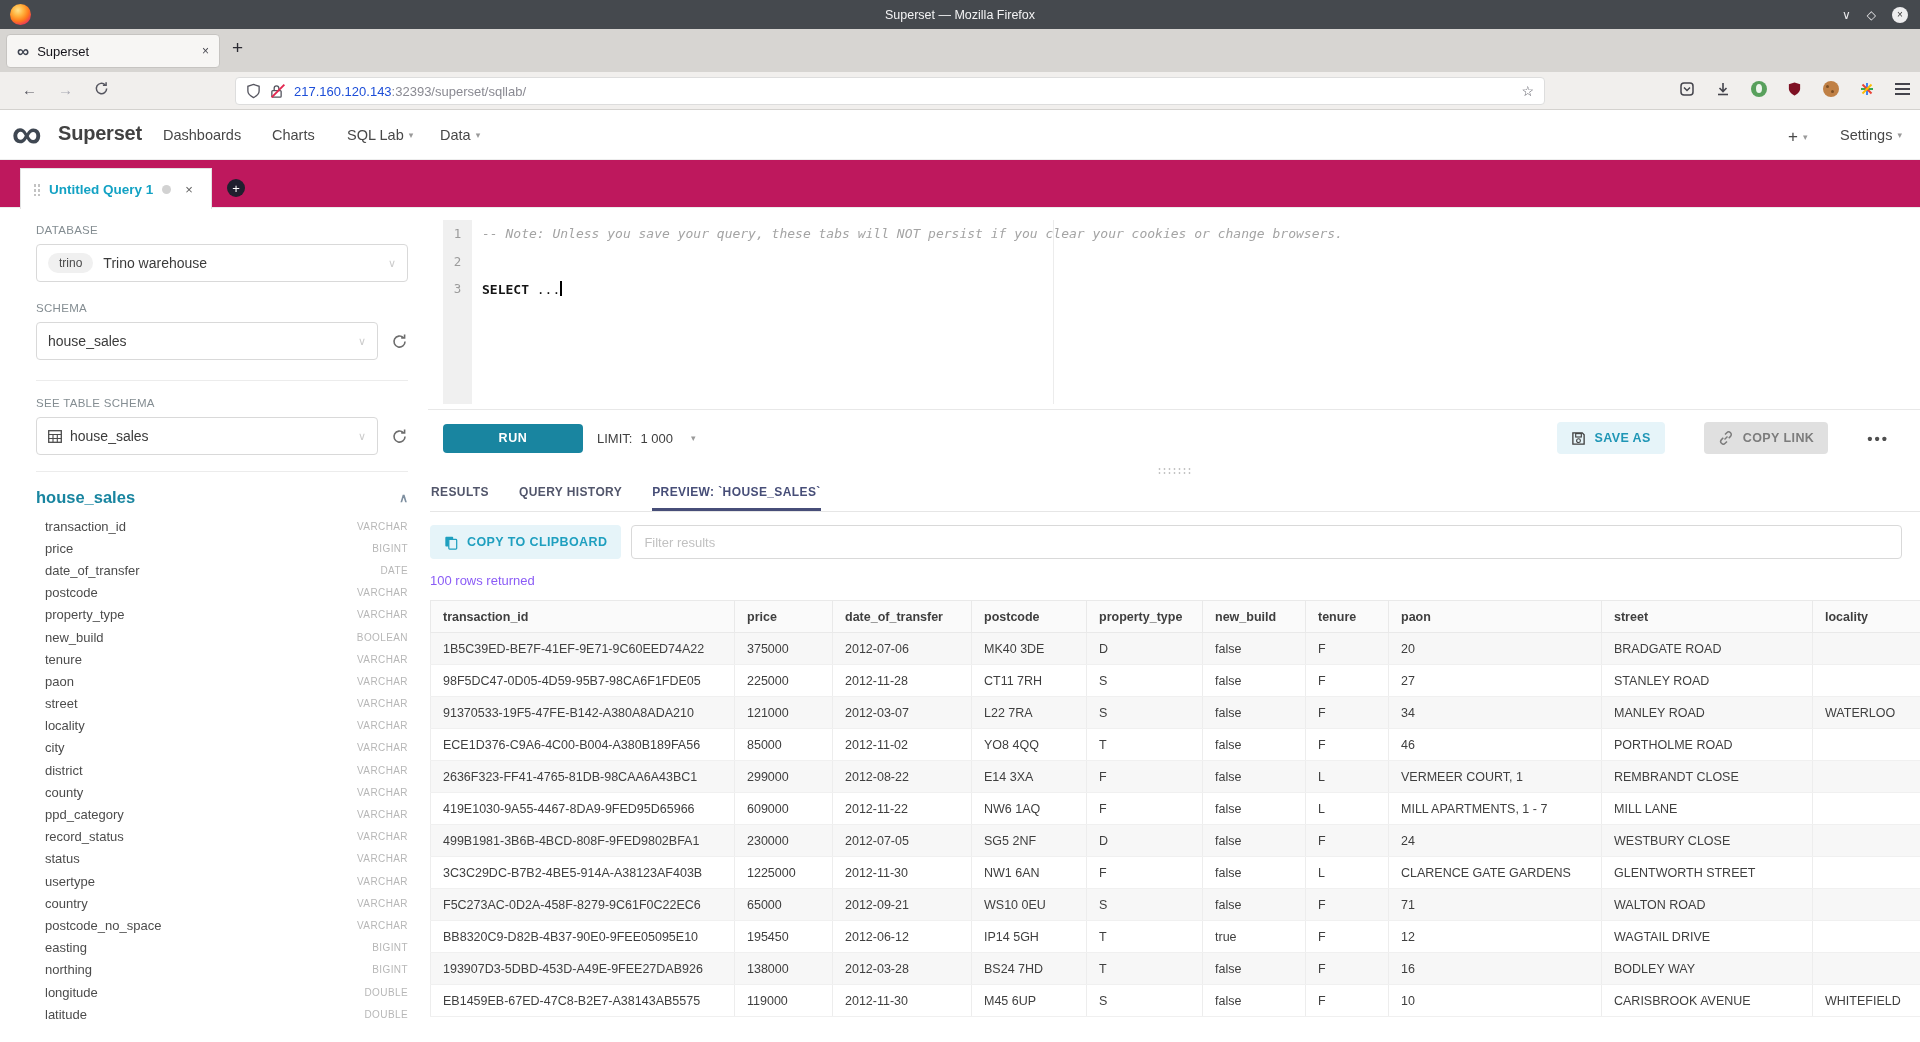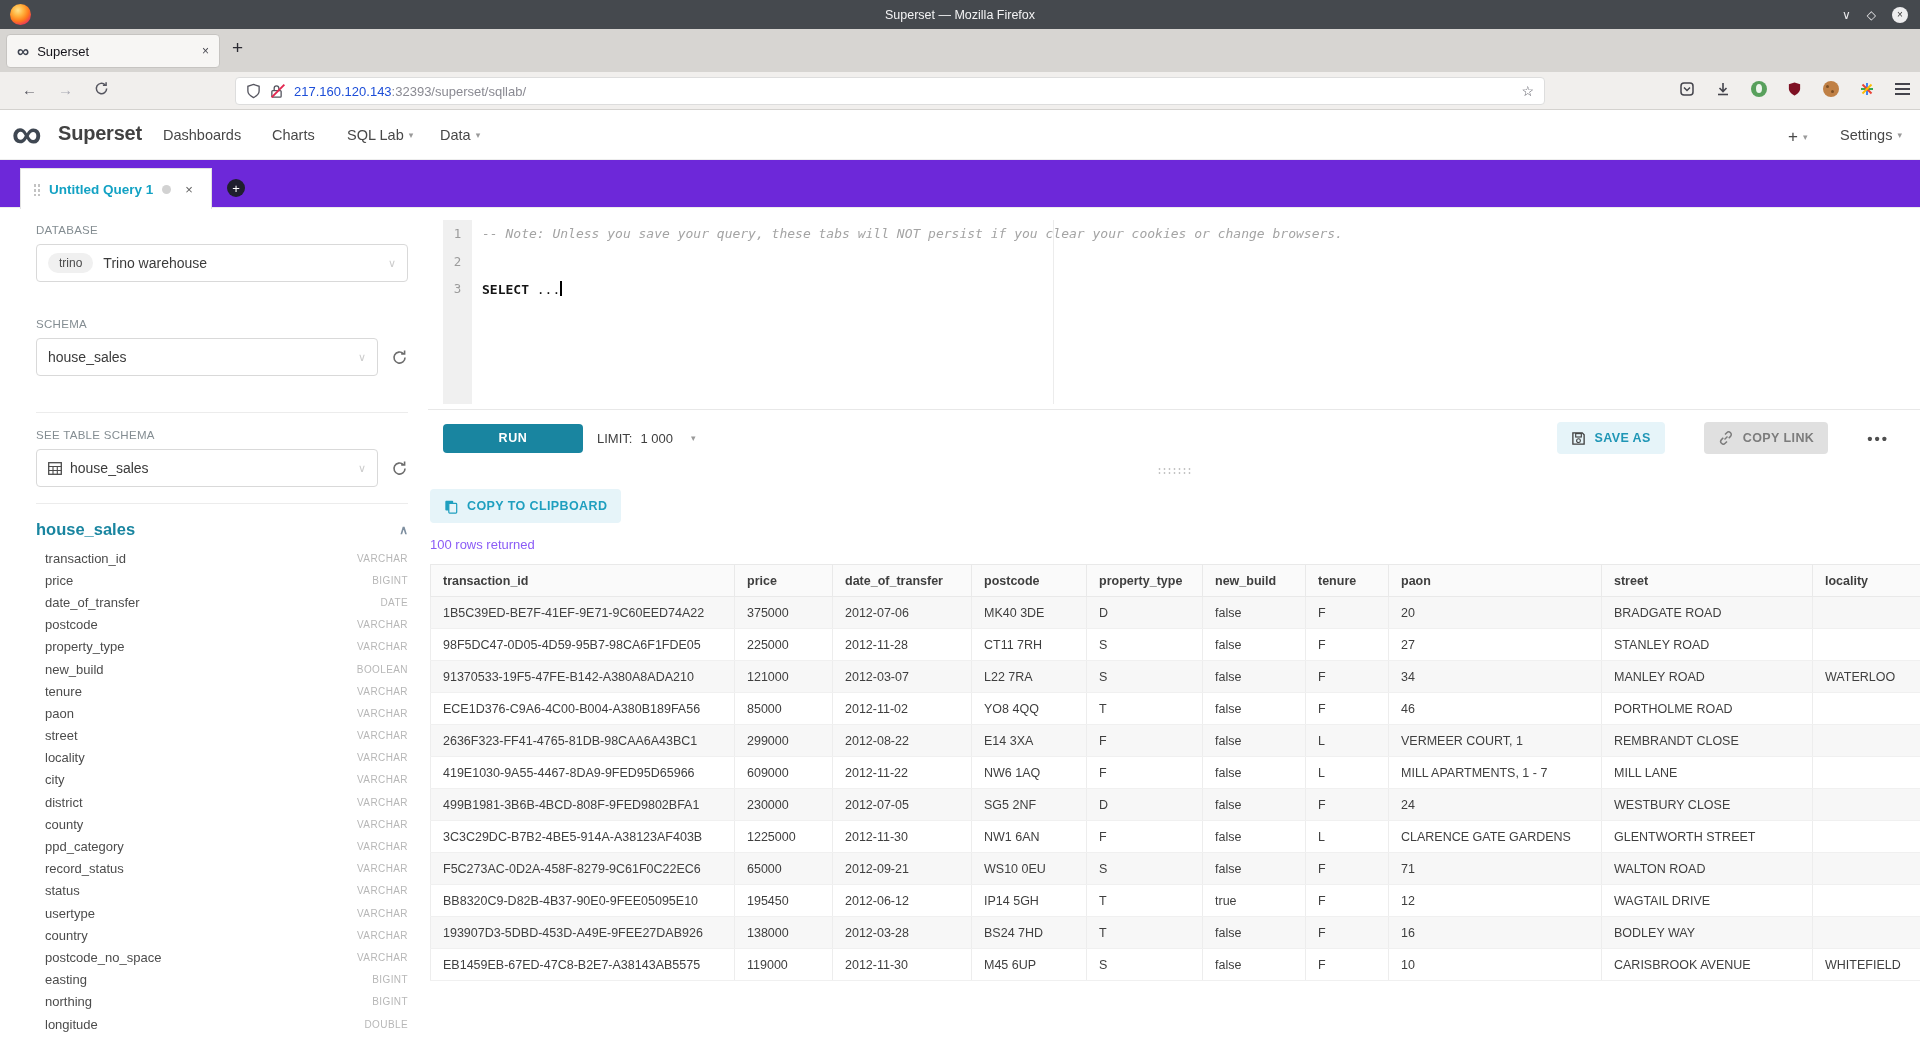--- a/index.html
+++ b/index.html
@@ -47,36 +47,36 @@
 
   
   #ssnav { position:absolute; left:0; top:110px; width:1920px; height:50px; background:#fff;
     border-bottom:1px solid #ededed; }
   #ss-logo { position:absolute; left:12px; top:0px; font-size:42px; font-weight:bold; color:#3f4752; line-height:48px; }
   #ss-brand { position:absolute; left:58px; top:12px; font-size:20px; font-weight:bold; color:#424242; letter-spacing:-0.2px; }
   .ssnav-item { position:absolute; top:17px; font-size:14.5px; color:#484848; cursor:pointer;text-align:center; }
   .caret { font-size:9px; color:#9a9a9a; margin-left:5px; vertical-align:2px; }
 
   
-  #qtabbar { position:absolute; left:0; top:160px; width:1920px; height:48px; background:#6d28d9;
+  #qtabbar { position:absolute; left:0; top:160px; width:1920px; height:48px; background:#be185d;
     border-bottom:1px solid #ececec; }
   #qtab { position:absolute; left:20px; top:8px; width:192px; height:41px; background:#fff;
     border:1px solid #e2e2e2; border-bottom:none; display:flex; align-items:center; padding:0 12px; z-index:2; }
   .dragdots { width:7px; height:13px; margin-right:9px;
     background-image:radial-gradient(#c3c3c3 1.1px, transparent 1.2px); background-size:4px 5px; }
   #qtab .lbl { font-size:13.5px; color:#13a2c4; font-weight:bold; }
   #qtab .dot { width:9px; height:9px; border-radius:50%; background:#d2d2d2; margin-left:9px; }
   #qtab .x { margin-left:14px; color:#5f5f5f; font-size:13px; cursor:pointer; }
   #addqtab { position:absolute; left:227px; top:19px; width:18px; height:18px; border-radius:50%;
     background:#1f1f2e; color:#fff; font-size:13px; display:flex; align-items:center; justify-content:center; cursor:pointer; }
 
   
   #sidebar { position:absolute; left:0; top:208px; width:428px; bottom:0; background:#fff; padding:16px 20px 0 36px; overflow:hidden; }
   .field-label { font-size:11.5px; color:#848d92; letter-spacing:0.3px; margin-bottom:8px; }
-  .sel-row { display:flex; align-items:center; margin-bottom:36px; }
+  .sel-row { display:flex; align-items:center; margin-bottom:20px; }
   .sel { flex:1; height:38px; border:1px solid #d9d9d9; border-radius:4px; background:#fff;
     display:flex; align-items:center; padding:0 11px; cursor:pointer; }
   .sel .chev { margin-left:auto; color:#ccc; font-size:11px; }
   .pill { background:#f0f0f0; border-radius:11px; padding:3px 11px; font-size:12px; color:#4c4c4c; margin-right:10px; }
   .sel .val { font-size:14px; color:#3b3b3b; }
   .refresh { margin-left:13px; cursor:pointer; display:flex; }
   .divider { height:1px; background:#ececec; margin:0 0 16px 0; }
   #tbl-head-row { display:flex; align-items:center; margin:6px 0 4px 0; }
   #tbl-title { font-size:16.5px; font-weight:bold; color:#1985a0; }
   #tbl-collapse { margin-left:auto; color:#7e8fa0; font-size:12px; font-weight:bold; cursor:pointer; }
@@ -475,29 +475,35 @@
       </button>
       <button id="more-btn">•••</button>
     </div>
   </div>
 
   <div id="splitter">
       <span class="grip"></span>
     </div>
 
   <div id="south">
+    <div id="rtabs">
+      <span class="rtab">RESULTS</span>
+      <span class="rtab">QUERY HISTORY</span>
+      <span class="rtab active">PREVIEW: `HOUSE_SALES`</span>
+    </div>
 
     <div id="copyrow">
       <button class="tool-btn" id="copy-btn">
         <svg width="14" height="15" viewBox="0 0 16 16">
             <rect x="1.5" y="1.5" width="9" height="11" rx="1" fill="#1f9fbf"></rect>
             <rect x="5.5" y="4.5" width="9" height="11" rx="1" fill="#e6f4f9" stroke="#1f9fbf" stroke-width="1.4"></rect>
           </svg>
         <span>COPY TO CLIPBOARD</span>
       </button>
+      <input id="filter-input" type="text" placeholder="Filter results" style="">
     </div>
 
     <div id="rowsret">100 rows returned</div>
 
     <div id="tablewrap">
       <table class="results">
         <colgroup>
           <col class="c1">
             <col class="c2">
             <col class="c3">

